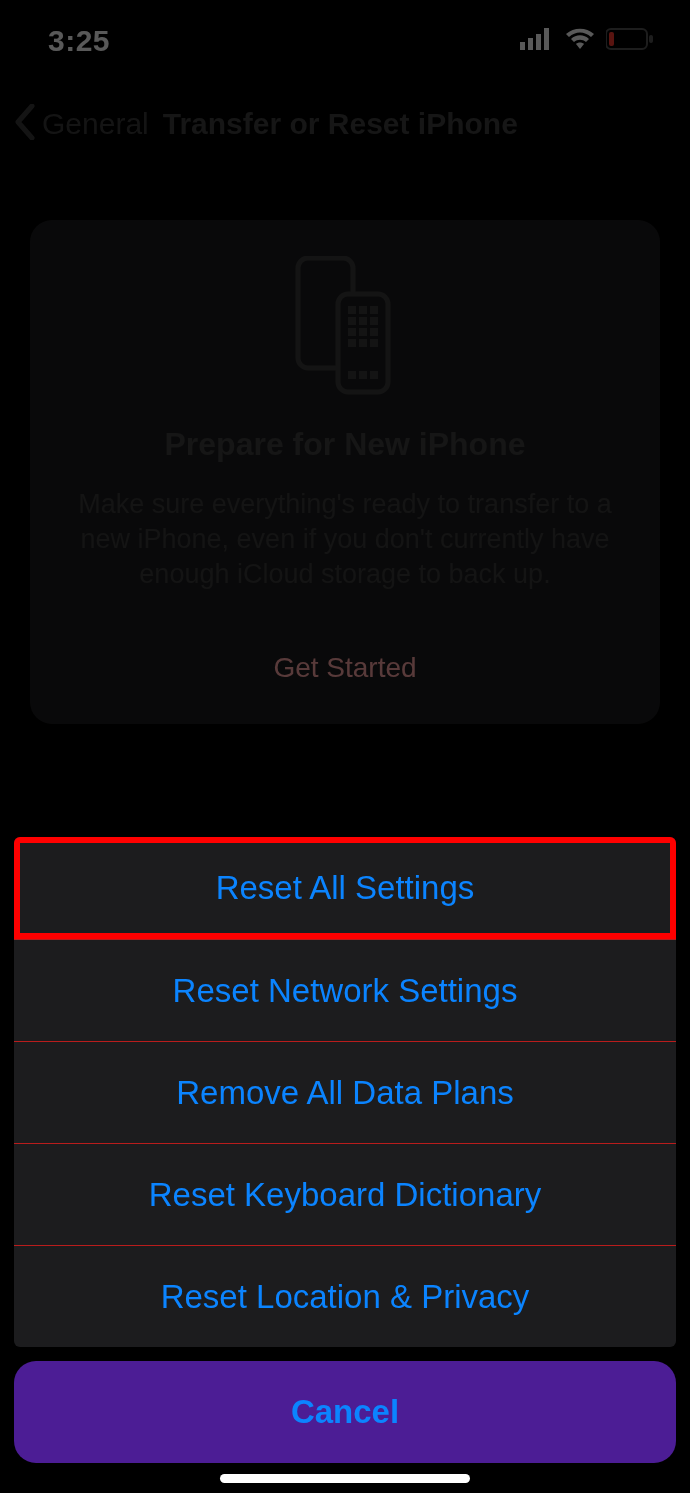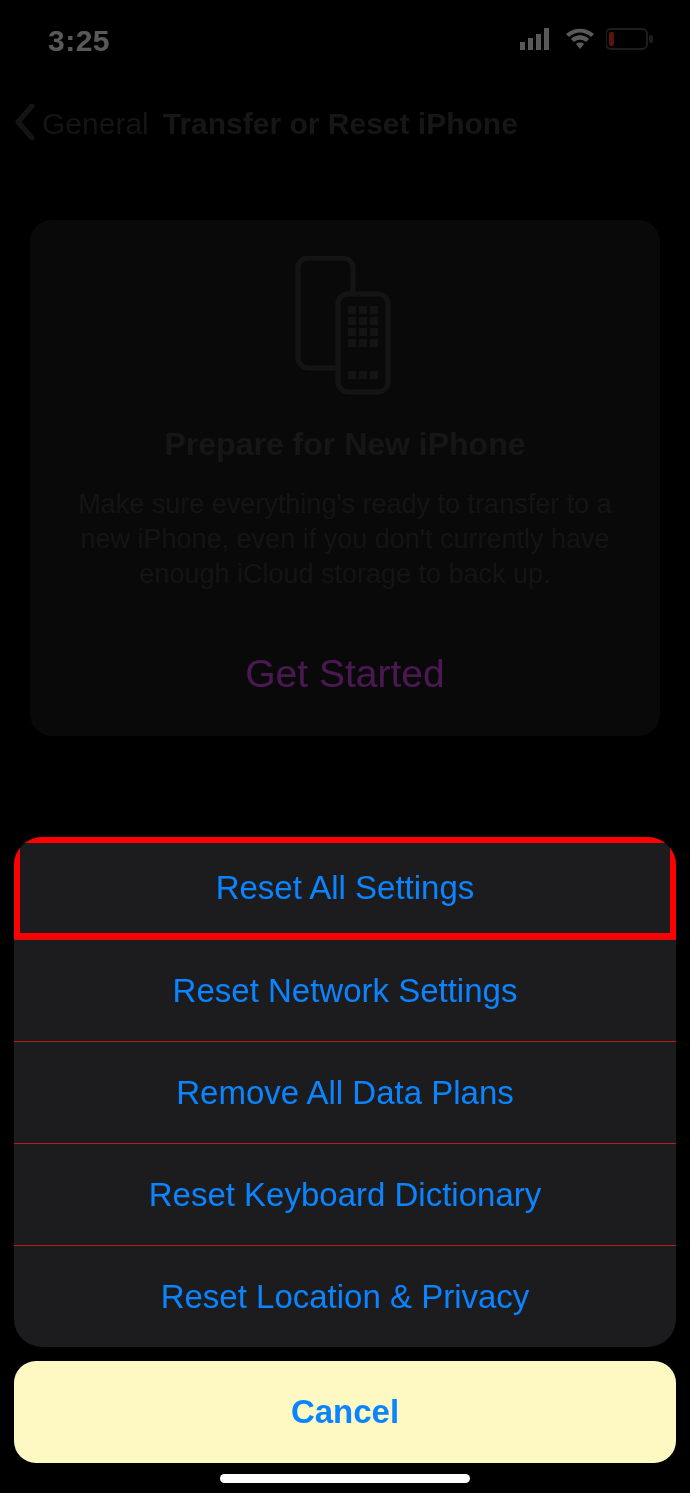--- a/index.html
+++ b/index.html
@@ -16,30 +16,30 @@
   .back-label { font-size:30px; color:#3b3b3b; font-weight:400; }
   .nav-title { font-size:30px; font-weight:600; color:#3f3f3f; margin-left:14px; }
 
   
   .dim { position:absolute; top:0; left:0; right:0; bottom:0; background:rgba(0,0,0,0.65); pointer-events:none; }
 
   
   .card { position:absolute; top:220px; left:30px; right:30px; background:#1c1c1e; border-radius:22px; padding:36px 28px 40px; text-align:center; }
   .card-title { font-size:32px; font-weight:600; color:#3f3f3f; margin-top:30px; margin-bottom:24px; }
   .card-desc  { font-size:27px; line-height:1.3; color:#3a3a3a; margin-bottom:60px; padding:0 4px; }
-  .card-link  { font-size:39px; color:#d946ef; }
+  .card-link  { font-size:28px; color:#fca5a5; }
   .card-icon  { display:flex; justify-content:center; }
 
   
   .sheet-wrap { position:absolute; left:14px; right:14px; bottom:30px; }
-  .sheet { background:#1c1c1e; border-radius:28px; overflow:hidden; }
+  .sheet { background:#1c1c1e; border-radius:6px; overflow:hidden; }
   .sheet-item { height:102px; display:flex; align-items:center; justify-content:center; font-size:33px; color:#0b84ff; font-weight:400; border-top:1px solid #b91c1c; cursor:pointer; }
   .sheet-item:first-child { border-top:none; }
   .highlighted { outline:6px solid #ff0000; outline-offset:-6px; position:relative; z-index:5; }
-  .cancel-sheet { margin-top:14px; background:#fef9c3; border-radius:22px; height:102px; display:flex; align-items:center; justify-content:center; font-size:33px; font-weight:600; color:#0b84ff; cursor:pointer; }
+  .cancel-sheet { margin-top:14px; background:#4c1d95; border-radius:22px; height:102px; display:flex; align-items:center; justify-content:center; font-size:33px; font-weight:600; color:#0b84ff; cursor:pointer; }
 
   
   .home-indicator { position:absolute; bottom:10px; left:50%; transform:translateX(-50%); width:250px; height:9px; border-radius:5px; background:#fff; }
 
   
   .st-fill { fill:#fff; }
 </style>
 </head>
 <body>
 

